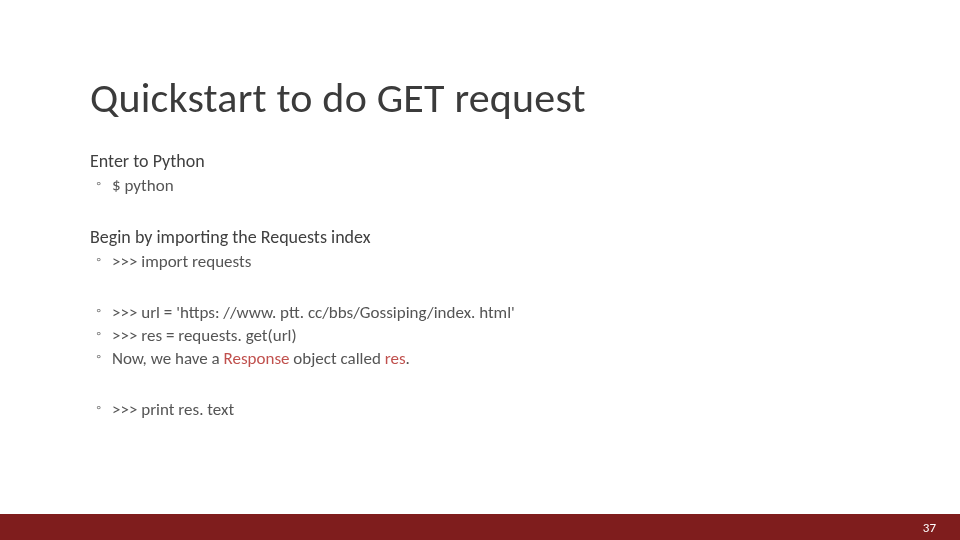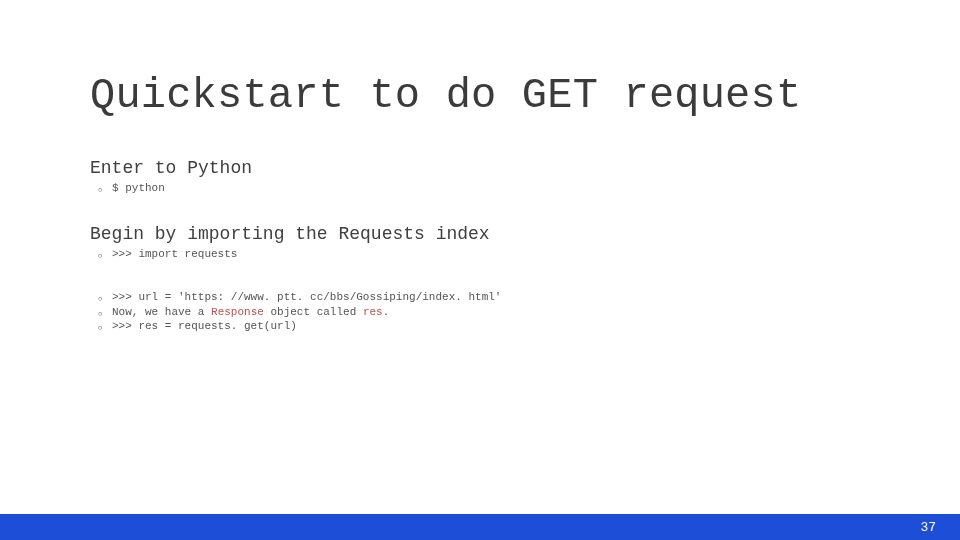--- a/index.html
+++ b/index.html
@@ -1,27 +1,27 @@
 <!DOCTYPE html>
 <html><head>
 <meta charset="utf-8">
 <style>
   * { margin: 0; padding: 0; box-sizing: border-box; }
   html, body { width: 960px; height: 540px; background: #fff; font-family: "Segoe UI", "Calibri Light", Calibri, Arial, sans-serif; color: #404040; overflow: hidden; }
-  .slide { position: relative; width: 832px; height: 540px; font-family: Liberation Mono, monospace; }
+  .slide { position: relative; width: 832px; height: 540px; }
   .title { position: absolute; left: 90px; top: 72px; font-size: 42px; font-weight: 300; letter-spacing: 0.2px; color: #3b3b3b; }
   .body { position: absolute; left: 90px; top: 150px; width: 780px; }
-  .section-head { font-size: 18px; font-weight: 400; color: #404040; margin-top: 8px; }
+  .section-head { font-size: 18px; font-weight: 400; color: #404040; margin-top: 0; }
   .section-head + .sub-list { margin-top: 3px; }
   .section + .section { margin-top: 28px; }
   .sub-list { list-style: none; }
-  .sub-list li { font-size: 11px; font-weight: 400; color: #555; line-height: 1.35; padding-left: 22px; position: relative; }
+  .sub-list li { font-size: 17px; font-weight: 400; color: #555; line-height: 1.35; padding-left: 22px; position: relative; }
   .sub-list li::before { content: "◦"; position: absolute; left: 6px; top: 0; color: #7a7a7a; font-size: 14px; }
   .accent { color: #c0504d; }
-  .footer-bar { position: absolute; left: 0; bottom: 0; width: 960px; height: 26px; background: #1d4ed8; }
+  .footer-bar { position: absolute; left: 0; bottom: 0; width: 960px; height: 26px; background: #7f1d1d; }
   .page-num { position: absolute; right: 24px; bottom: 5px; font-size: 13px; color: #fff; font-weight: 400; }
 </style>
 </head>
 <body>
 
 <div class="slide">
   <div class="title">Quickstart to do GET request</div>
 
   <div class="body">
 
@@ -35,26 +35,29 @@
     <div class="section">
       <div class="section-head">Begin by importing the Requests index</div>
       <ul class="sub-list">
         <li><span>&gt;&gt;&gt; import requests</span></li>
       </ul>
     </div>
 
     <div class="section">
       <ul class="sub-list">
         <li><span>&gt;&gt;&gt; url = 'https: //www. ptt. cc/bbs/Gossiping/index. html'</span></li>
+        <li><span>&gt;&gt;&gt; res = requests. get(url)</span></li>
         <li><span>Now, we have a </span><span class="accent">Response</span><span> object called </span><span class="accent">res</span><span>.</span></li>
-        <li><span>&gt;&gt;&gt; res = requests. get(url)</span></li>
       </ul>
     </div>
 
     <div class="section">
+      <ul class="sub-list">
+        <li><span>&gt;&gt;&gt; print res. text</span></li>
+      </ul>
     </div>
 
   </div>
 
   <div class="footer-bar">
     <div class="page-num">37</div>
   </div>
 </div>
 
 </body></html>

